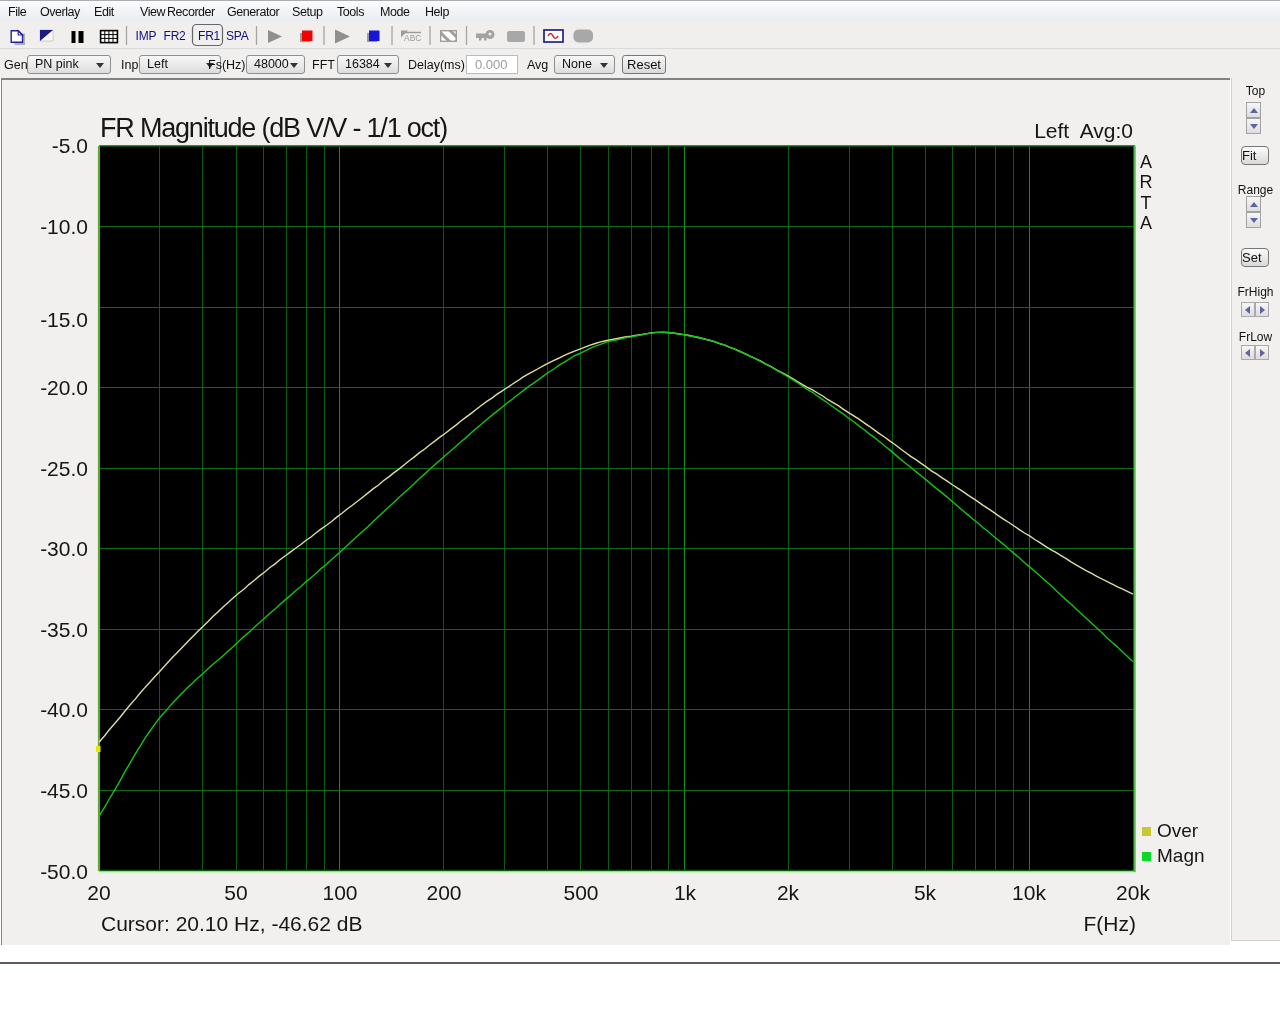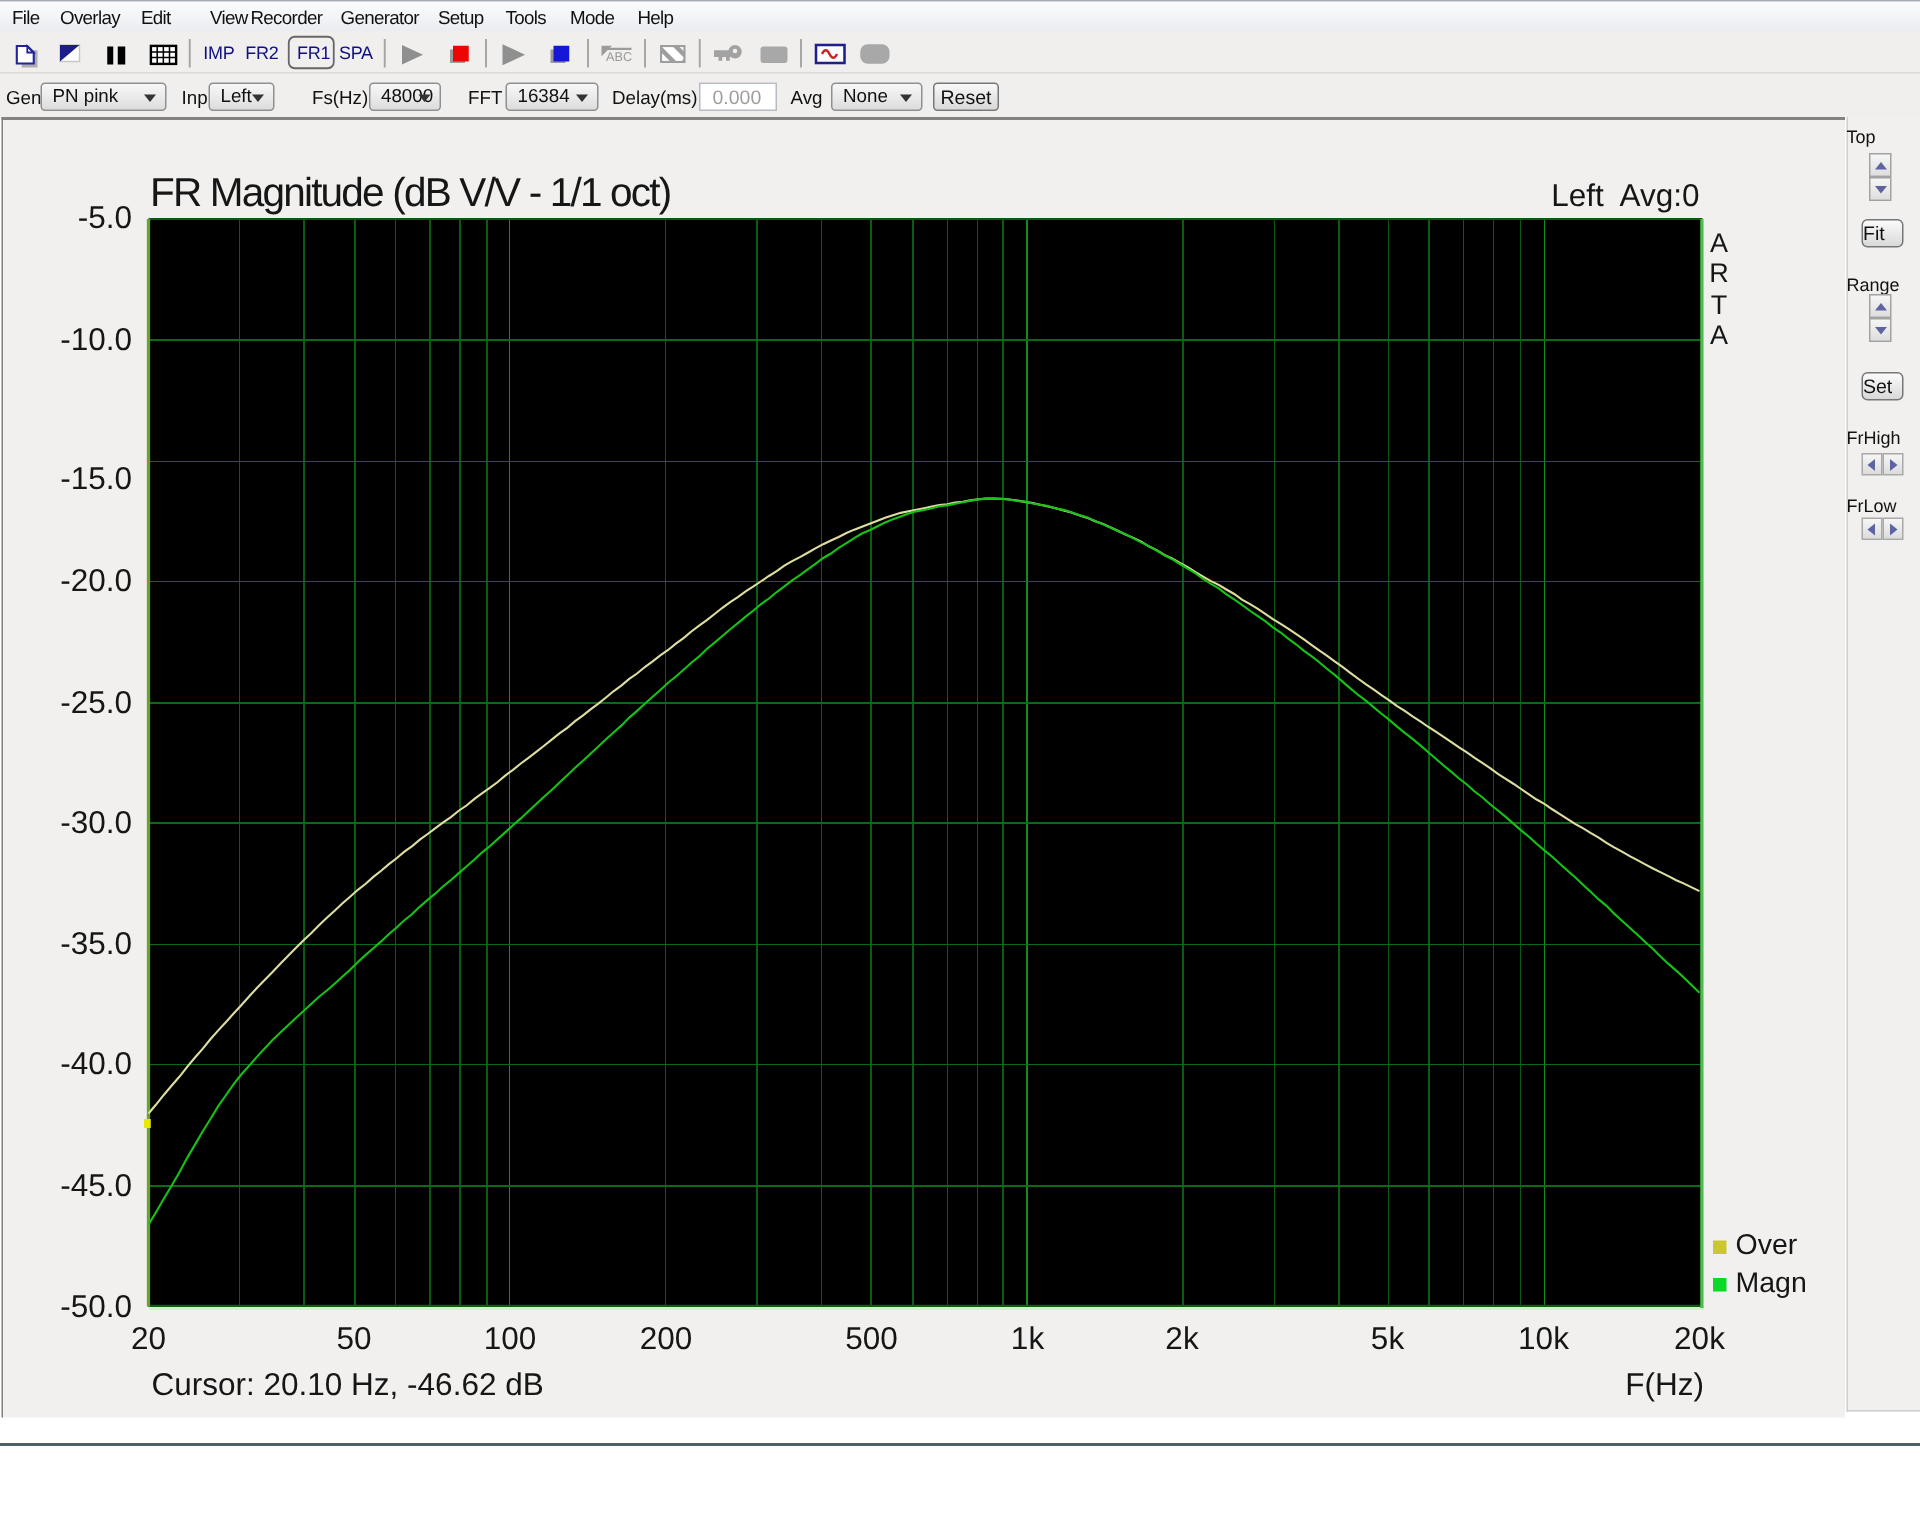--- a/index.html
+++ b/index.html
@@ -20,21 +20,21 @@
 .ylab{position:absolute;left:20px;width:68px;text-align:right;font-size:21px;color:#161616}
 .xlab{position:absolute;top:881px;width:70px;text-align:center;font-size:21px;color:#161616}
 #fhz{position:absolute;left:1036px;top:912px;width:100px;text-align:right;font-size:21px;color:#161616}
 #cursor{position:absolute;left:101px;top:912px;font-size:21px;color:#161616}
 .legsq{position:absolute;width:9px;height:9px}
 .legtx{position:absolute;left:1157px;font-size:19px;color:#161616}
 #statusbar{position:absolute;left:0;top:946px;width:1280px;height:16px;background:#f0efed;border-top:1px solid #e2e2e0}
 #statusbar .sep{position:absolute;top:1px;width:1px;height:14px;background:#c9c9c7}
 #statusbar div{font-size:12px;color:#111}
 #botline{position:absolute;left:0;top:962px;width:1280px;height:2px;background:#4d5f69}
-.panlab{position:absolute;font-size:12px;color:#111;width:49px;left:1231px}
+.panlab{position:absolute;font-size:12px;color:#111;width:49px;text-align:center;left:1231px}
 .spin{position:absolute;left:1246px;width:16px;height:33px}
 .spin .b{position:absolute;left:0;width:15px;height:16px;background:linear-gradient(#f6f6f6,#dedede);border:1px solid #a2a2a2}
 .tri-u{position:absolute;left:3px;top:5px;width:0;height:0;border-left:4px solid transparent;border-right:4px solid transparent;border-bottom:5px solid #5e64a0}
 .tri-d{position:absolute;left:3px;top:5px;width:0;height:0;border-left:4px solid transparent;border-right:4px solid transparent;border-top:5px solid #5e64a0}
 .pbtn{position:absolute;left:1241px;width:28px;height:19px;border:1px solid #777;border-radius:4px;background:linear-gradient(#fbfbfb,#e8e8e8 55%,#d9d9d9);font-size:13px;color:#111;text-align:left;line-height:17px}
 .hpair{position:absolute;left:1241px;width:29px;height:16px}
 .hpair .hb{position:absolute;top:0;width:14px;height:15px;border:1px solid #a9a9a9;background:linear-gradient(#f6f6f6,#dcdcdc)}
 .tri-l{position:absolute;left:3px;top:3px;width:0;height:0;border-top:4px solid transparent;border-bottom:4px solid transparent;border-right:5px solid #5e64a0}
 .tri-r{position:absolute;left:4px;top:3px;width:0;height:0;border-top:4px solid transparent;border-bottom:4px solid transparent;border-left:5px solid #5e64a0}
 </style></head>
@@ -106,23 +106,23 @@
 <line x1="430" y1="5" x2="430" y2="24"></line>
           <line x1="466.5" y1="5" x2="466.5" y2="24"></line>
 <line x1="534" y1="5" x2="534" y2="24"></line>
 </g>
 </svg>
 </div>
 <div id="row2">
 <div class="lbl" style="left:4px">Gen</div>
 <div class="combo" style="left:27px;width:84px">PN pink<i></i></div>
 <div class="lbl" style="left:121px">Inp</div>
-<div class="combo" style="left:139px;width:44px">Left<i></i></div>
+<div class="combo" style="left:139px;width:82px">Left<i></i></div>
 <div class="lbl" style="left:208px">Fs(Hz)</div>
-<div class="combo" style="left:246px;width:48px">48000<i></i></div>
+<div class="combo" style="left:246px;width:59px">48000<i></i></div>
 <div class="lbl" style="left:312px">FFT</div>
 <div class="combo" style="left:337px;width:62px">16384<i></i></div>
 <div class="lbl" style="left:408px">Delay(ms)</div>
 <div id="delayin" style="left:466px;width:52px">0.000</div>
 <div class="lbl" style="left:527px">Avg</div>
 <div class="combo" style="left:554px;width:61px">None<i></i></div>
 <div id="resetbtn" style="left:622px">Reset</div>
 </div>
 <div id="client"></div>
 <svg id="chart" width="1043" height="732" style="position:absolute;left:96px;top:144px">

